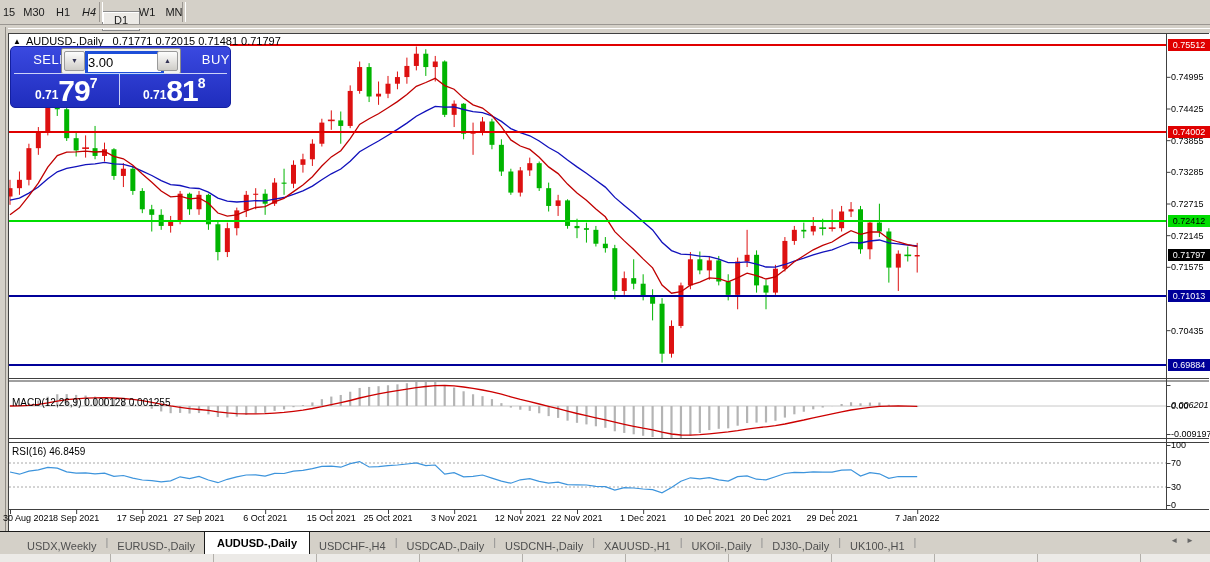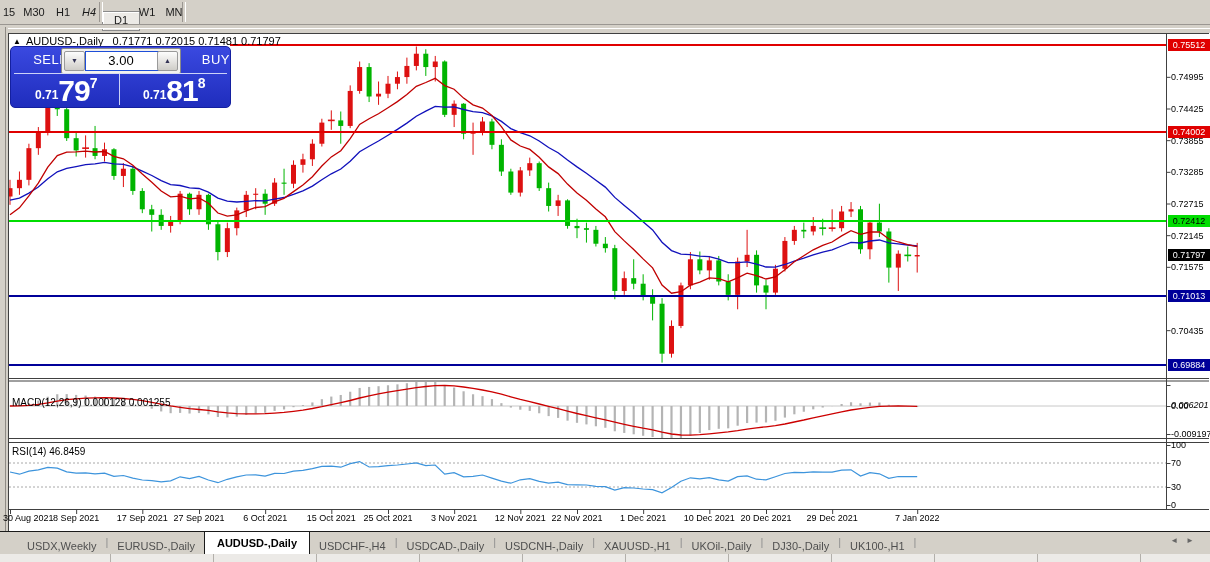--- a/index.html
+++ b/index.html
@@ -39,21 +39,21 @@
   .tp-buy{right:0;width:58px;}
   .tp-hline{position:absolute;left:3px;top:26px;width:213px;height:1px;background:#e8ecff;opacity:.85;}
   .tp-vline{position:absolute;left:108px;top:27px;width:1px;height:31px;background:#e8ecff;opacity:.85;}
   .vol-box{position:absolute;left:50px;top:1px;width:118px;height:24px;background:#f2f1ef;
     border:1px solid #8a8a8a;border-radius:2px;}
   .vol-spin{position:absolute;top:2px;width:19px;height:18px;background:linear-gradient(#fdfdfd,#cfcdc8);
     border:1px solid #9a9a9a;border-radius:2px;font-size:7px;color:#335;text-align:center;line-height:18px;}
   .vol-spin.down{left:2px;}
   .vol-spin.up{right:2px;}
   .vol-value{position:absolute;left:23px;top:2px;width:70px;height:18px;background:#fff;
-    border:1px solid #1d4ed8;font-size:13px;color:#000;text-align:center;line-height:18px;padding-right:3px;}
+    border:3px solid #1d4ed8;font-size:13px;color:#000;text-align:left;line-height:18px;padding-right:3px;}
   .tp-price{position:absolute;top:27px;height:32px;color:#fff;white-space:nowrap;}
   .tp-price .pfx{font-size:12px;font-weight:bold;vertical-align:2px;}
   .tp-price .big{font-size:30px;font-weight:bold;letter-spacing:-1px;}
   .tp-price .sup{font-size:14px;font-weight:bold;vertical-align:13px;}
   .tp-price-sell{left:24px;}
   .tp-price-buy{left:132px;}
   
   .tab-bar{position:absolute;left:0;top:531px;width:1210px;height:23px;background:#d4d0c8;
     border-top:1px solid #1a1a1a;display:flex;align-items:stretch;padding-left:18px;box-sizing:border-box;z-index:6;}
   .tab{font-size:11px;color:#4f4f4f;line-height:21px;padding:4px 9px;white-space:nowrap;}
@@ -449,21 +449,21 @@
       <line x1="917.6999999999999" y1="509.5" x2="917.6999999999999" y2="514" stroke="#404040" stroke-width="1"></line>
     </g>
   </svg>
 
 <div class="chart-title">
   <span class="arr">▲</span><span>AUDUSD-,Daily</span>
   <span style="margin-left:6px;">0.71771 0.72015 0.71481 0.71797</span>
 </div>
 
 <div class="pane-label" style="left:12px;top:397px;">MACD(12,26,9) 0.000128 0.001255</div>
-<div class="pane-label" style="left:12px;top:446px;">RSI(14) 46.8459</div>
+<div class="pane-label" style="left:12px;top:446px;">RSI(16) 46.8459</div>
 
 <div id="price-axis">
     <div class="axis-label" style="top: 72.3333px;">0.74995</div>
     <div class="axis-label" style="top: 104px;">0.74425</div>
     <div class="axis-label" style="top: 135.667px;">0.73855</div>
     <div class="axis-label" style="top: 167.333px;">0.73285</div>
     <div class="axis-label" style="top: 199px;">0.72715</div>
     <div class="axis-label" style="top: 230.667px;">0.72145</div>
     <div class="axis-label" style="top: 262.333px;">0.71575</div>
     <div class="axis-label" style="top: 325.667px;">0.70435</div>

